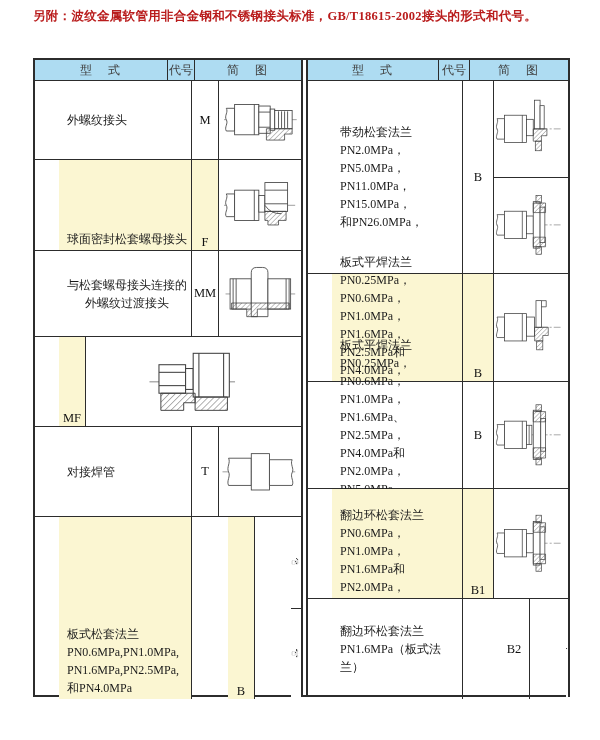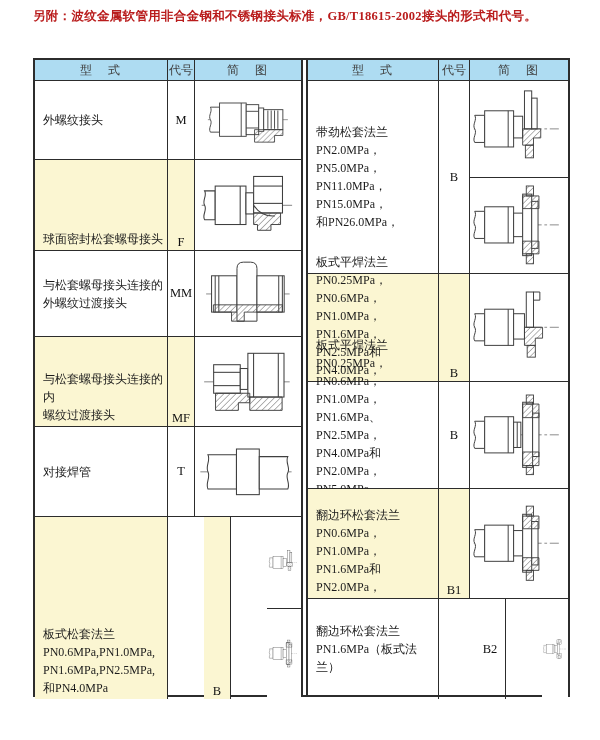--- a/index.html
+++ b/index.html
@@ -31,41 +31,41 @@
     font-size:12px;letter-spacing:2px;color:#404040;box-sizing:border-box;
   }
   .hcell.c-type{border-right:1px solid #2c2c2c;}
   .hcell.c-code{border-right:1px solid #2c2c2c;letter-spacing:0;text-align:center;}
   .left .c-type{width:133px;}
   .left .c-code{width:27px;}
   .right .c-type{width:131px;}
   .right .c-code{width:31px;}
   .c-diag{flex:1;}
   .rows{display:flex;flex-direction:column;flex:1;}
-  .trow{display:flex;box-sizing:border-box;border-bottom:1px solid #2c2c2c;}
+  .trow{display:flex;box-sizing:border-box;border-bottom:1px solid #2c2c2c;padding-left:24px;}
   .trow:last-child{border-bottom:none;gap:36px;}
   .cell{box-sizing:border-box;}
   .cell.type{
     border-right:1px solid #2c2c2c;display:flex;align-items:center;
     padding:2px 4px 2px 8px;font-size:12px;line-height:1.5;
   }
   .cell.type .type-text{white-space:pre-line;}
   .cell.code{
     border-right:1px solid #2c2c2c;display:flex;align-items:center;justify-content:center;
     font-size:12.5px;color:#111;
   }
   .cell.diag{flex:1;display:flex;flex-direction:column;background:#fff;}
   .subdiag{flex:1;display:flex;align-items:center;justify-content:center;overflow:hidden;}
   .subdiag + .subdiag{border-top:1px solid #2c2c2c;}
   .subdiag svg{width:96%;height:94%;}
   .hl .type,.hl .code{background:var(--highlight-bg,#fbf6d2);align-items:flex-end;}
   
   .left .trow:nth-child(1){height:79px;flex:0 0 79px;}
   .left .trow:nth-child(2){height:91px;flex:0 0 91px;}
-  .left .trow:nth-child(3){height:86px;flex:0 0 86px;}
+  .left .trow:nth-child(3){height:86px;flex:0 0 86px;text-align:center;}
   .left .trow:nth-child(4){height:90px;flex:0 0 90px;}
   .left .trow:nth-child(5){height:90px;flex:0 0 90px;}
   .left .trow:nth-child(6){height:182px;flex:0 0 182px;}
   .right .trow:nth-child(1){height:193px;flex:0 0 193px;}
   .right .trow:nth-child(2){height:108px;flex:0 0 108px;}
   .right .trow:nth-child(3){height:107px;flex:0 0 107px;}
   .right .trow:nth-child(4){height:110px;flex:0 0 110px;}
   .right .trow:nth-child(5){height:100px;flex:0 0 100px;}
 </style>
 </head>
@@ -161,24 +161,20 @@
                   <path d="M40,74 V16 Q40,9 47,9 H55 Q62,9 62,16 V74 Z" stroke="#3f3f3f" stroke-width="1.1" fill="#ffffff"></path>
                   <rect x="62" y="24" width="30" height="40" stroke="#3f3f3f" stroke-width="1.1" fill="#ffffff"></rect>
                   <line x1="86" y1="24" x2="86" y2="64" stroke="#3f3f3f" stroke-width="1.1" fill="none"></line>
                   <line x1="90" y1="24" x2="90" y2="64" stroke="#3f3f3f" stroke-width="1.1" fill="none"></line>
                   <path d="M14,56 H90 V64 H48 V74 H34 V64 H14 Z" stroke="#3f3f3f" stroke-width="1" fill="url(#h3)"></path>
                 </svg>
               </div>
             </div>
           </div>
           <div class="trow hl">
-            <div class="cell type c-type">
-              <div class="type-text">与松套螺母接头连接的内
-螺纹过渡接头</div>
-            </div>
             <div class="cell code c-code">MF</div>
             <div class="cell diag">
               <div class="subdiag">
                 <svg viewBox="0 0 104 88" preserveAspectRatio="xMidYMid meet">
                   <defs>
                     <pattern id="h4" width="4.5" height="4.5" patternTransform="rotate(45)" patternUnits="userSpaceOnUse">
                       <line x1="0" y1="0" x2="0" y2="4.5" stroke="#6a6a6a" stroke-width="1.1"></line>
                     </pattern>
                   </defs>
                   <line x1="6" y1="44" x2="96" y2="44" stroke="#606060" stroke-width="0.8" stroke-dasharray="12 3 3 3"></line>

